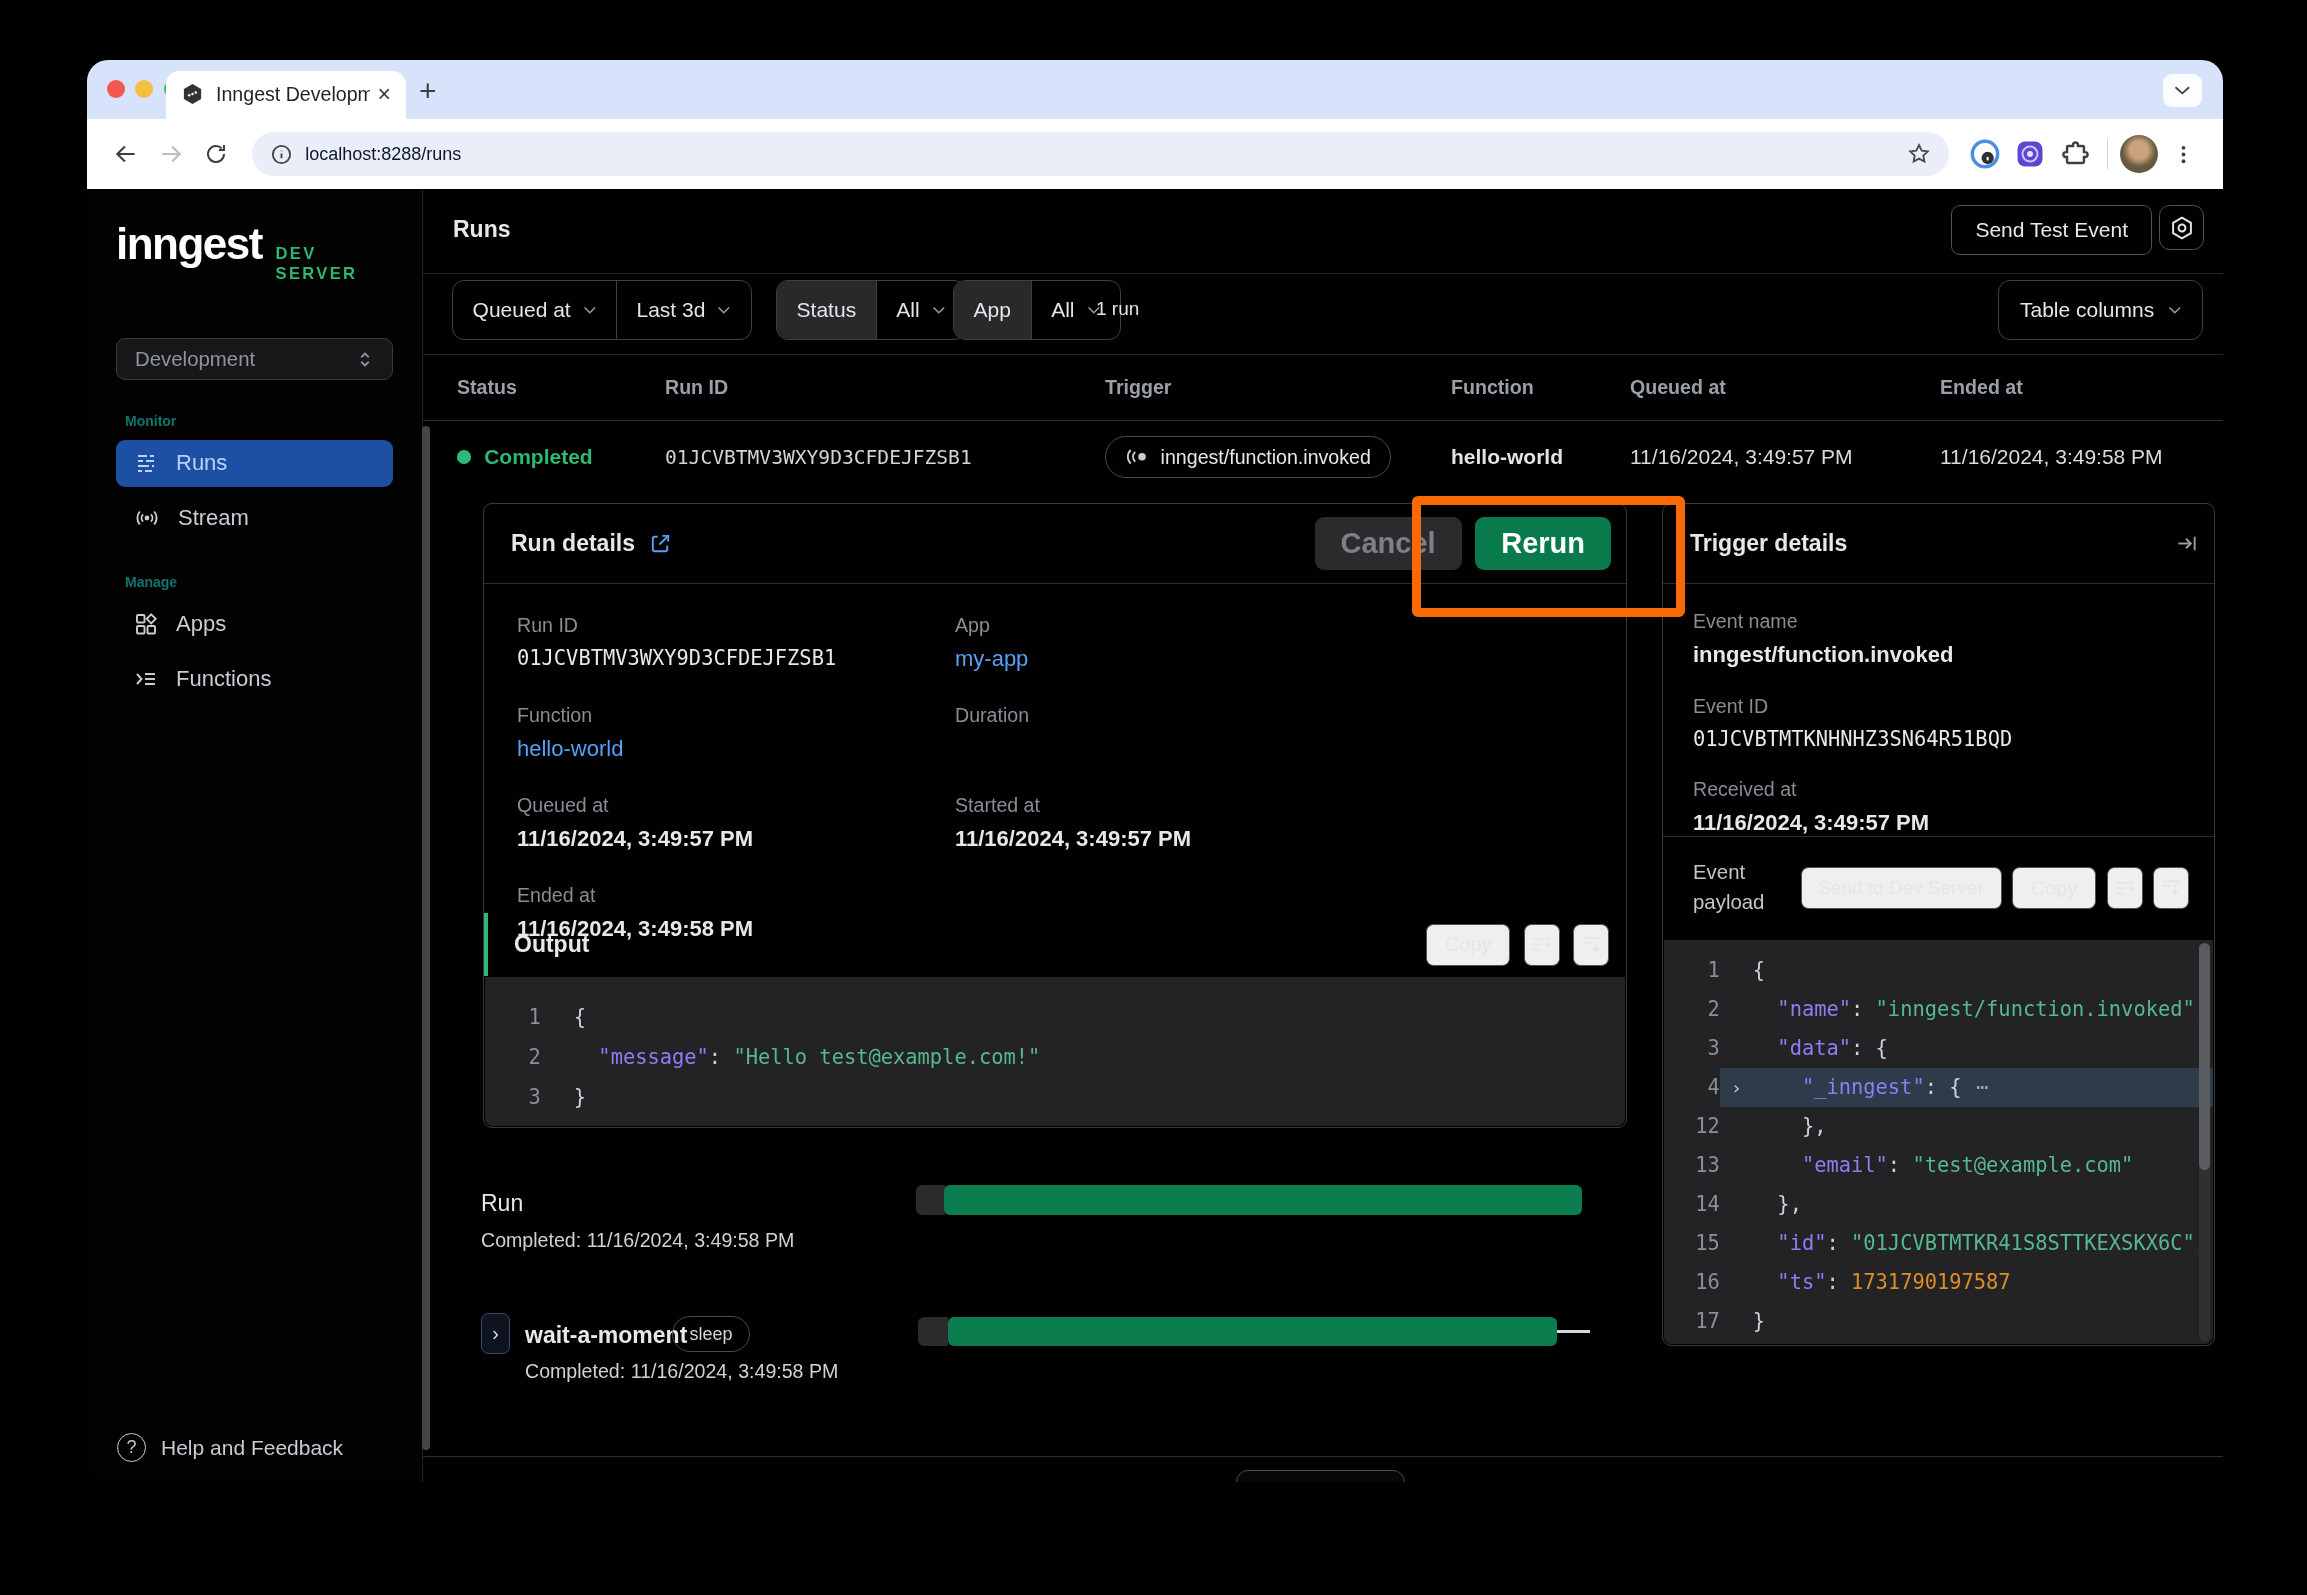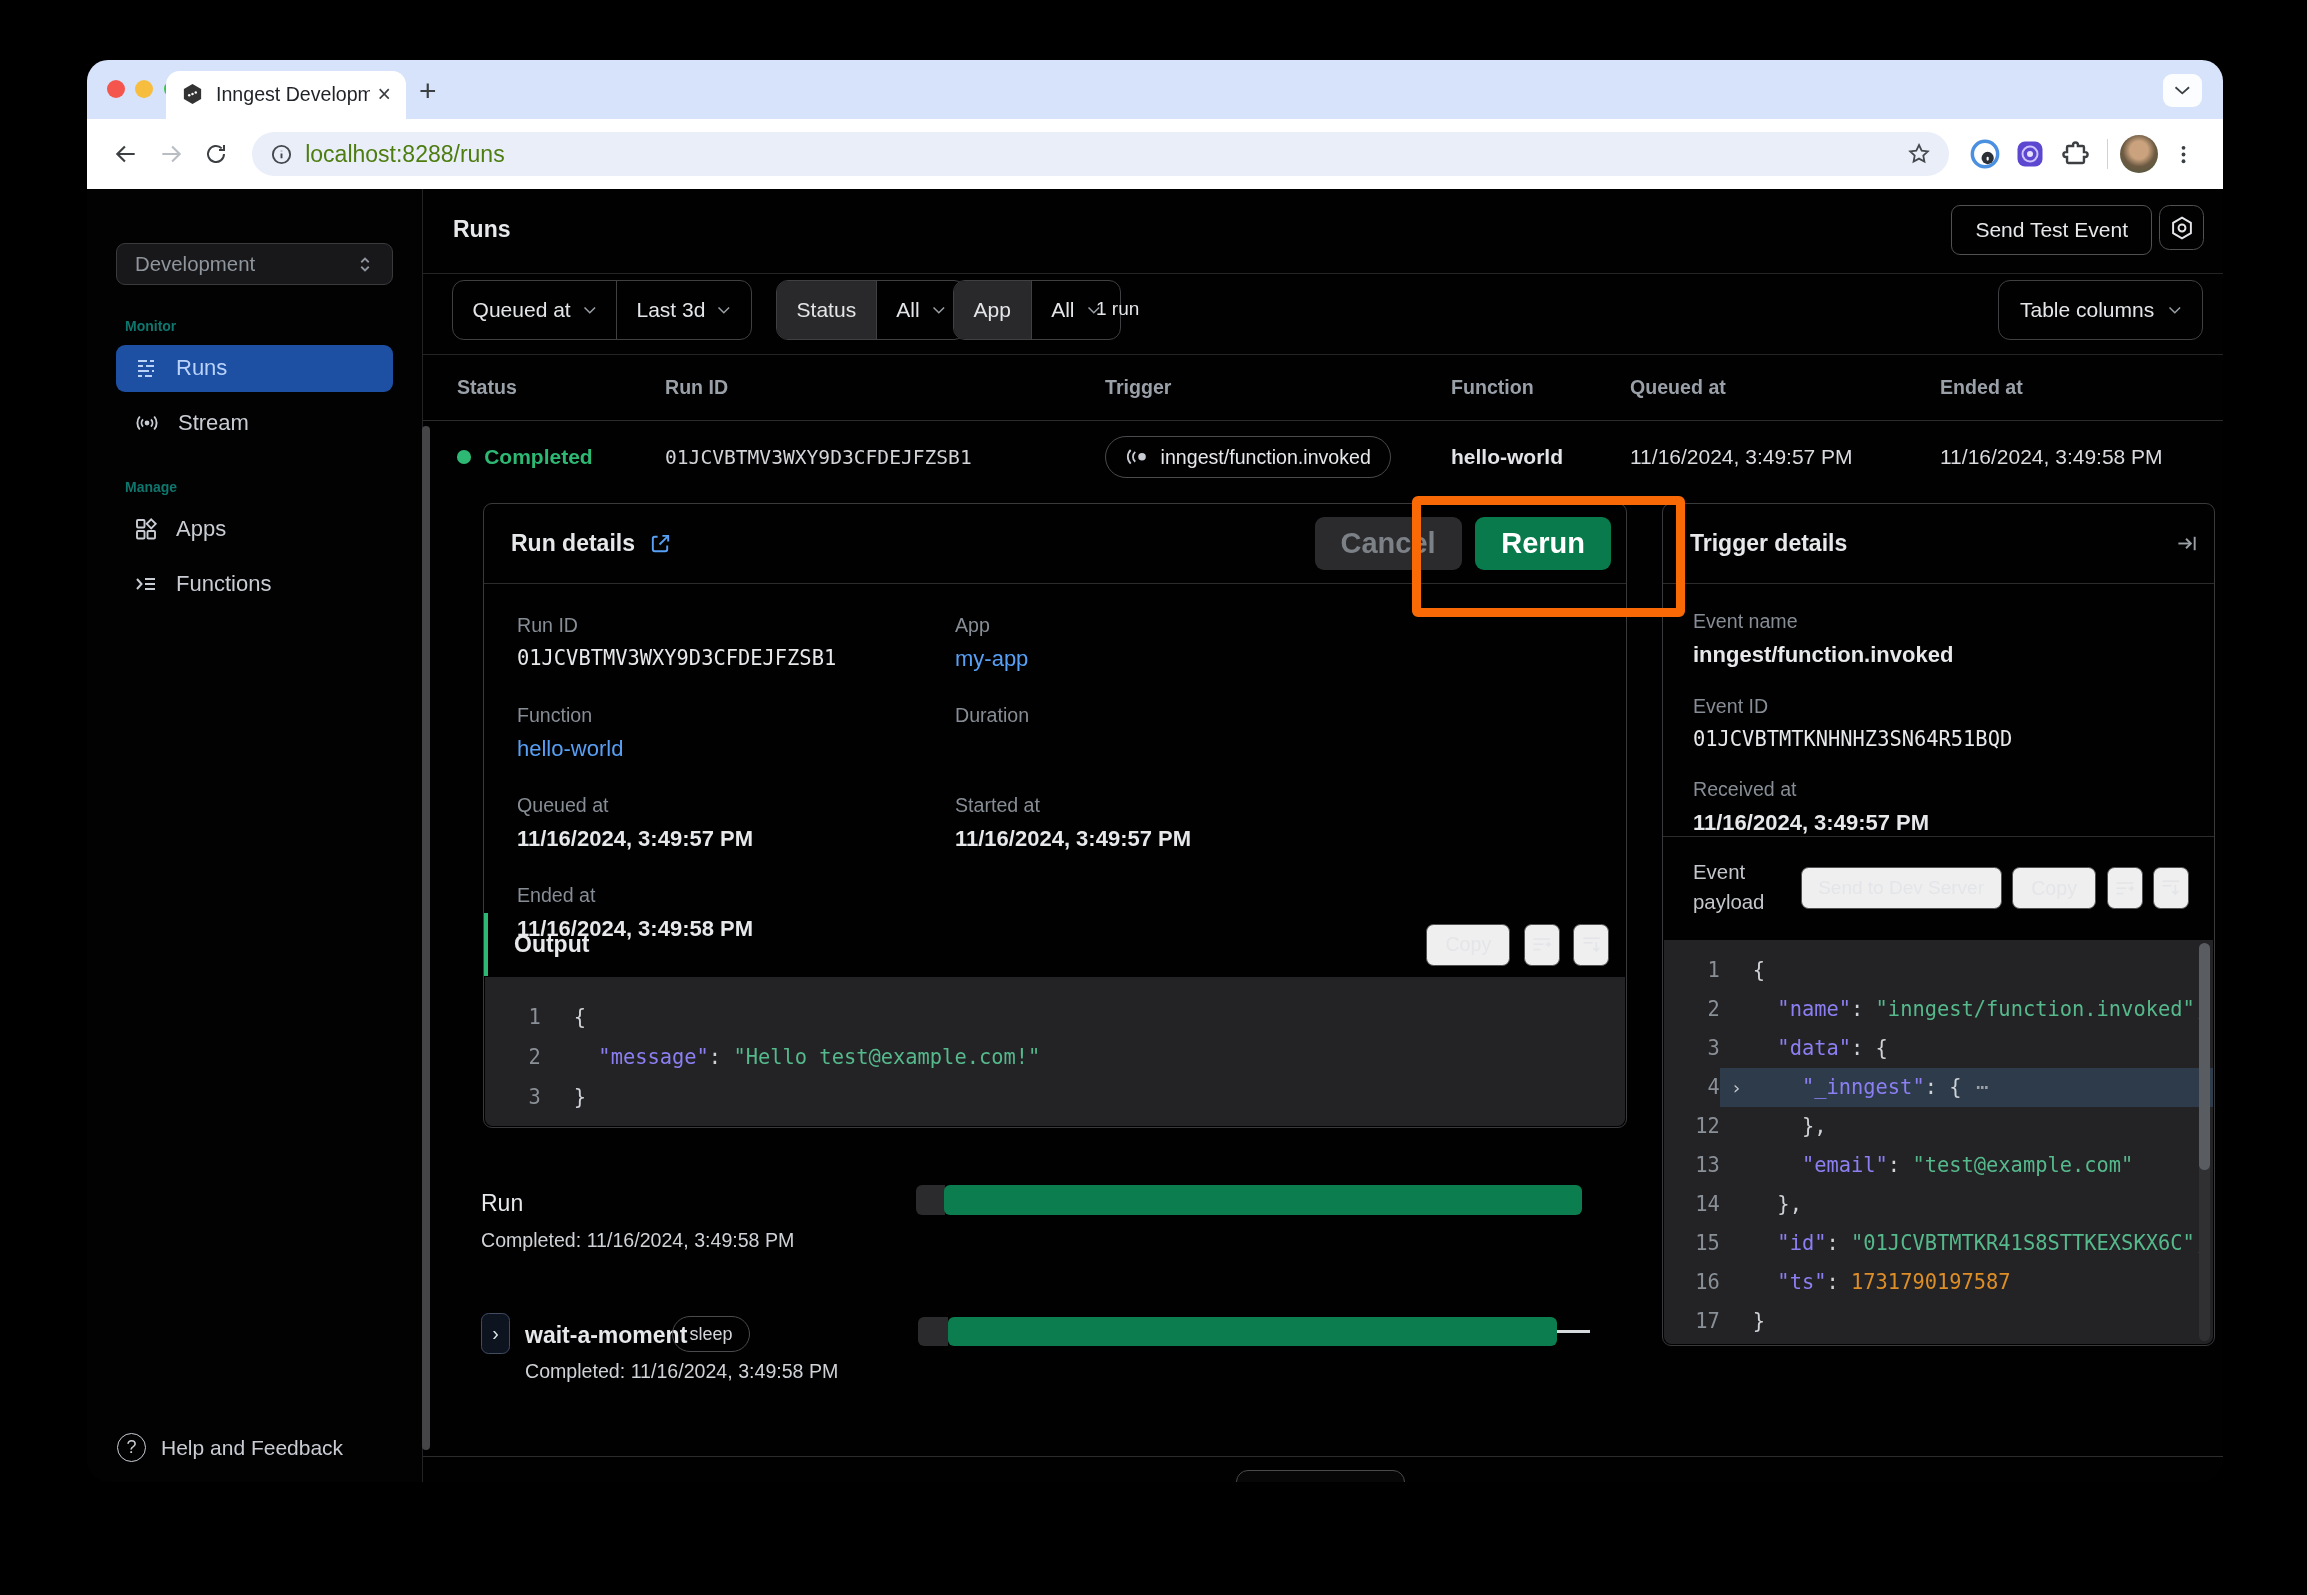--- a/index.html
+++ b/index.html
@@ -12,21 +12,21 @@
   .traffic span{width:18px;height:18px;border-radius:50%}
   .t-red{background:#f4564d}.t-yellow{background:#f6bd3f}.t-green{background:#33c748}
   .tab{position:absolute;left:79px;top:10.6px;width:240px;height:48px;background:#fff;border-radius:13.6px 13.6px 0 0;display:flex;align-items:center;padding:0 15px;box-sizing:border-box}
   .tab-title{font-size:19.6px;color:#1f2328;margin-left:12px;flex:1;white-space:nowrap;overflow:hidden}
   .tab-close{font-size:23px;color:#3c4043;margin-left:7.6px}
   .newtab{position:absolute;left:332px;top:13.6px;font-size:30px;color:#3c4043;font-weight:300}
   .strip-collapse{position:absolute;right:21px;top:13.6px;width:39px;height:33px;background:#fbfdff;border-radius:9px;display:flex;align-items:center;justify-content:center}
   .toolbar{height:70px;background:#fff;display:flex;align-items:center;padding:0 19.6px;gap:6px}
   .nav-ic{width:39px;height:39px;display:flex;align-items:center;justify-content:center}
   .omnibox{flex:1;height:44px;border-radius:22px;background:#e9eef9;display:flex;align-items:center;padding:0 18px;margin:0 10.6px;gap:12px}
-  .url{font-size:23px;color:#4d7c0f;flex:1}
+  .url{font-size:18px;color:#0f172a;flex:1}
   .ext-sep{width:1.5px;height:30px;background:#c8d3ea;margin:0 6px}
   .avatar{width:38px;height:38px;border-radius:50%;background:radial-gradient(circle at 50% 40%,#caa37e 0 30%,#6d5a43 55%,#49573c 100%)}
 
   
   .app{position:absolute;top:129px;left:0;right:0;bottom:0;display:flex;background:#020203}
   .scroll-thumb{position:absolute;left:335px;top:237px;width:8.3px;height:1024px;background:#454548;border-radius:4.5px;z-index:4}
 
   
   .sidebar{width:336px;flex:none;position:relative;border-right:0.8px solid #232325;box-sizing:border-box;padding:0 29px}
   .logo-row{margin-top:30px;display:flex;align-items:baseline}
@@ -210,20 +210,24 @@
           <circle cx="12" cy="12" r="2"></circle>
           <circle cx="12" cy="19" r="2"></circle>
         </svg>
     </span>
   </div>
 
   <div class="app">
     <div class="scroll-thumb"></div>
 
     <div class="sidebar">
+      <div class="logo-row">
+        <span class="logo">inngest</span>
+        <span class="logo-badge">DEV SERVER</span>
+      </div>
       <div class="workspace">
         <span>Development</span>
         <span class="updown">
           <svg width="18" height="21" viewBox="0 0 24 28" fill="none" stroke="#8f959d" stroke-width="2.4">
               <path d="M7 11l5-5 5 5"></path>
               <path d="M7 17l5 5 5-5"></path>
             </svg>
         </span>
       </div>
       <div id="sidebar-nav">

